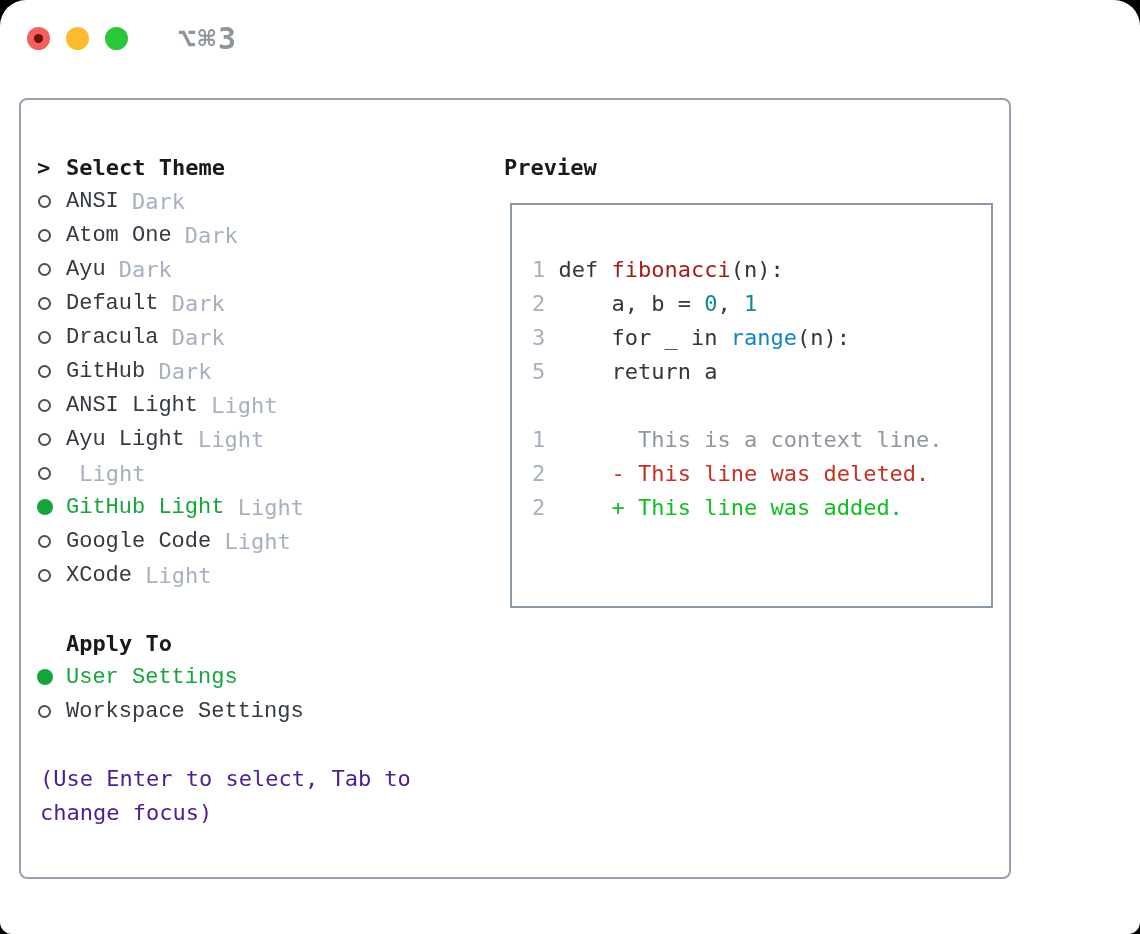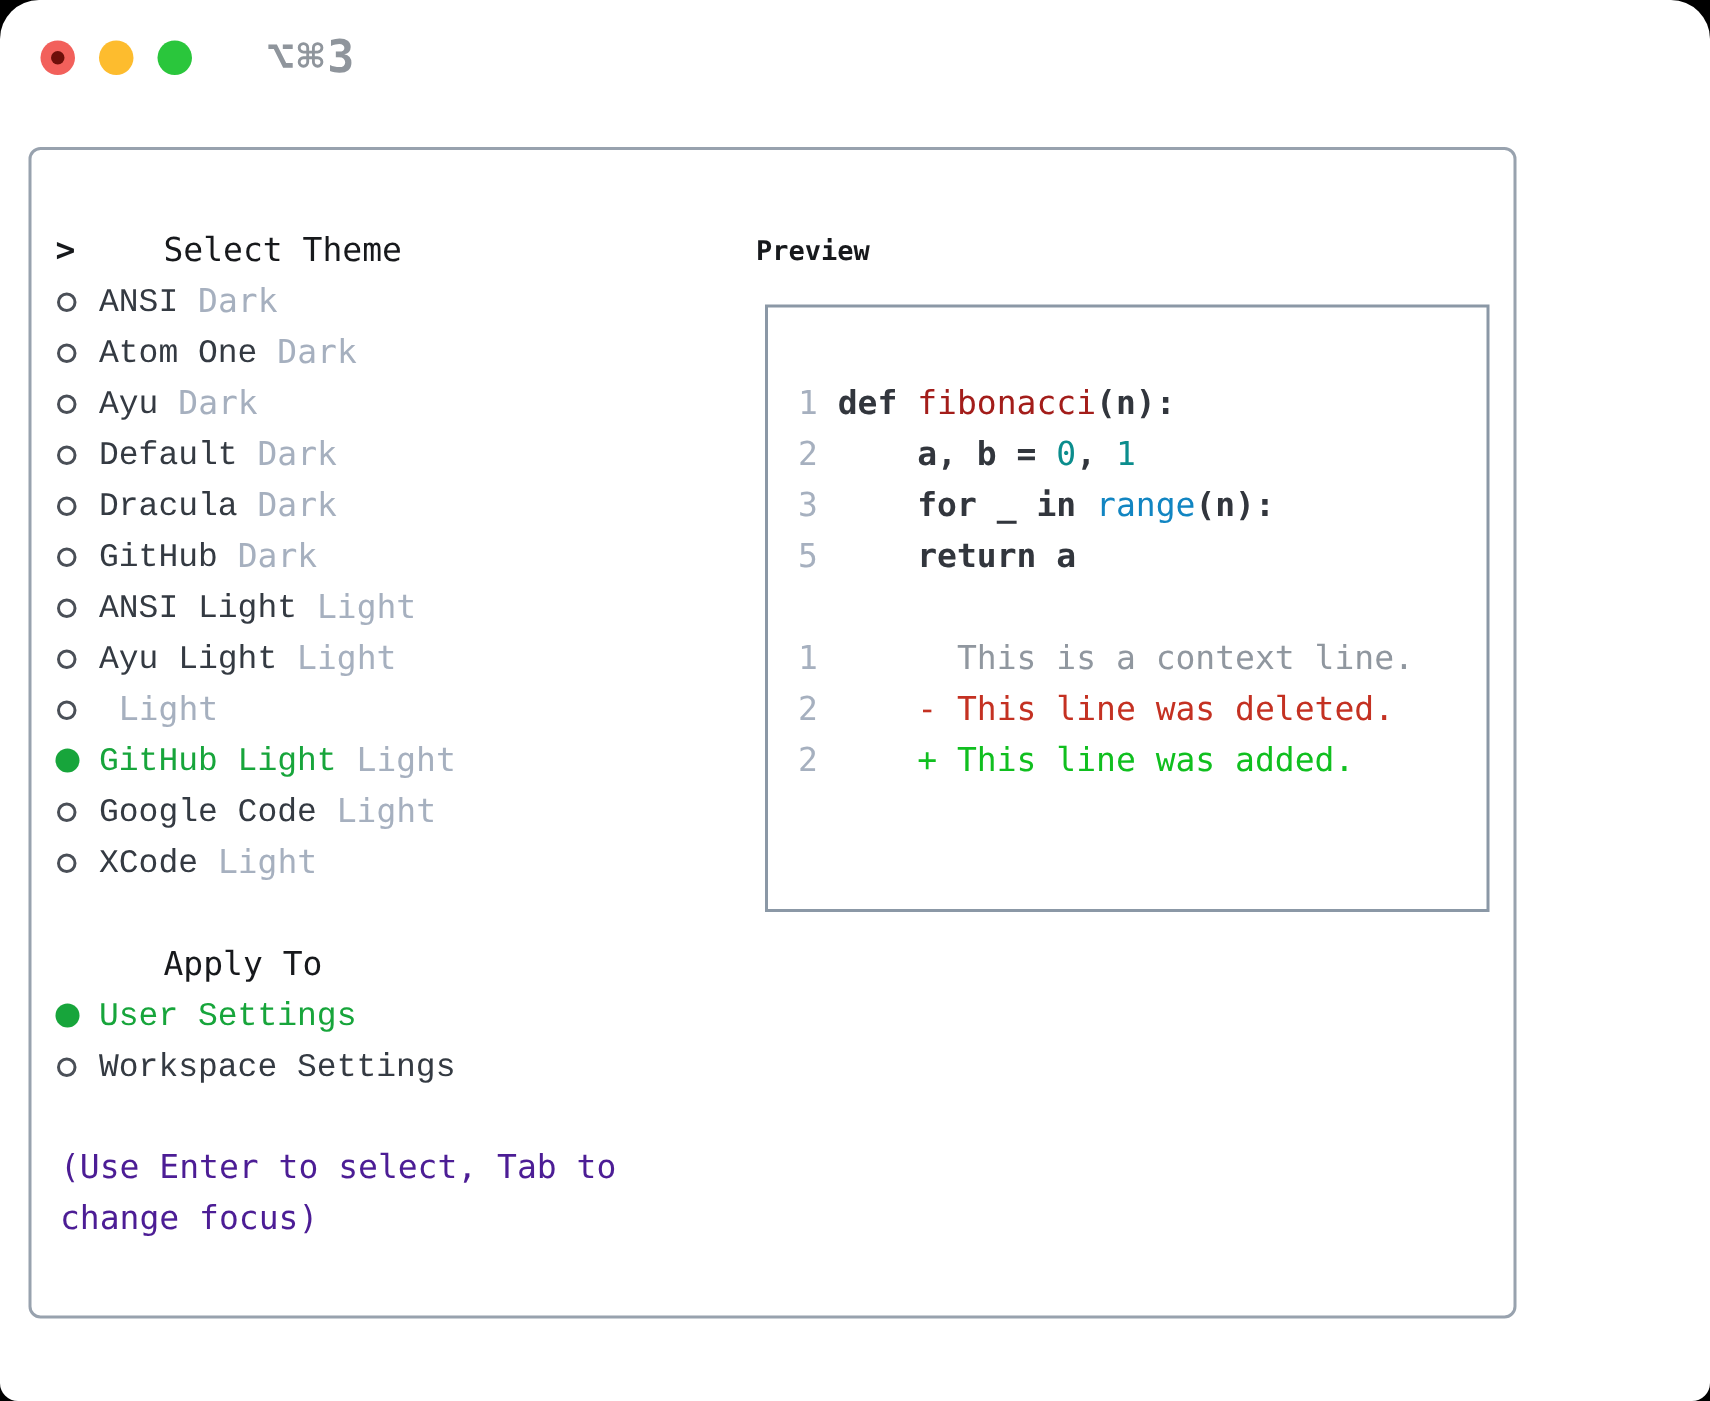--- a/index.html
+++ b/index.html
@@ -18,37 +18,37 @@
   .tl-dot{position:absolute;left:7px;top:7px;width:9px;height:9px;border-radius:50%;background:#6e0f0a;}
   .win-title{margin-left:34px;color:#8f959c;font-size:30px;font-weight:600;letter-spacing:2px;}
   
   .panel{position:absolute;left:19px;top:98px;width:992px;height:781px;
          border:2px solid #98a2ae;border-radius:8px;background:#fff;}
   
   .left-col{position:absolute;left:14px;top:50px;width:450px;}
   .row{height:34px;display:flex;align-items:center;font-size:22px;color:#343a42;}
   .marker{width:31px;height:34px;display:flex;align-items:center;flex:0 0 31px;}
   .caret{font-weight:700;color:#17191c;padding-left:2px;}
-  .hdr{font-weight:400;color:#17191c;margin-left:43px;}
+  .hdr{font-weight:700;color:#17191c;}
   .ring{width:13px;height:13px;border:2px solid #4a4f57;border-radius:50%;margin-left:3px;}
   .dot-selected{width:16px;height:16px;background:#17a53b;border-radius:50%;margin-left:2px;}
   .opt-name{white-space:pre;font-family:Liberation Mono, monospace;}
   .opt-name.selected{color:#17a53b;}
   .opt-variant{color:#a6b0bf;margin-left:1ch;white-space:pre;}
   .spacer{height:34px;}
   .hint{position:absolute;left:19px;top:662px;width:430px;font-size:22px;line-height:34px;color:#4c1d95;}
   
   .preview-label{position:absolute;left:483px;top:50px;height:34px;display:flex;align-items:center;
-                 font-size:18px;font-weight:700;color:#17191c;}
+                 font-size:22px;font-weight:700;color:#17191c;}
   .preview-box{position:absolute;left:489px;top:103px;width:483px;height:405px;
                border:2px solid #8b98a6;background:#fff;}
   .preview-code{position:absolute;left:20px;top:48px;right:6px;}
   .pline{height:34px;line-height:34px;font-size:22px;white-space:pre;}
   .seg.num{color:#a6b0bf;}
-  .seg.code{color:#32363d;font-weight:bold;}
+  .seg.code{color:#32363d;}
   .seg.fn{color:#a31d1a;}
   .seg.lit{color:#0b8d8d;}
   .seg.builtin{color:#1185c2;}
   .seg.ctx{color:#90979f;}
   .seg.del{color:#c43122;}
   .seg.add{color:#10bf1f;}
 </style>
 </head>
 <body>
 

